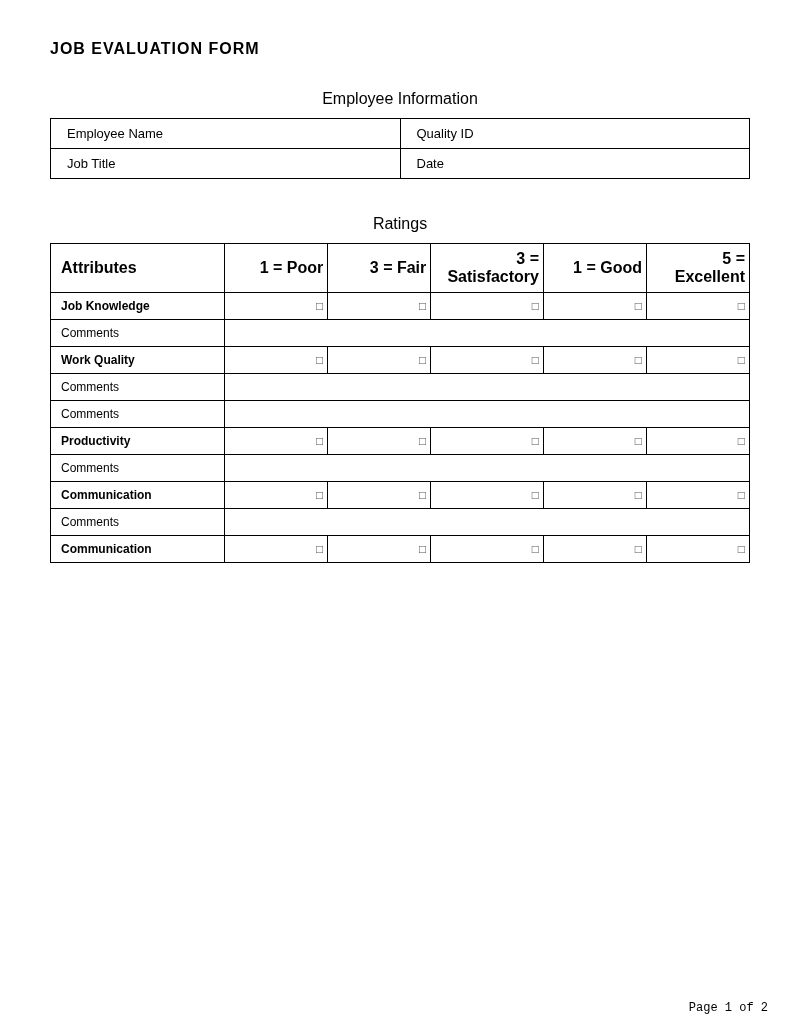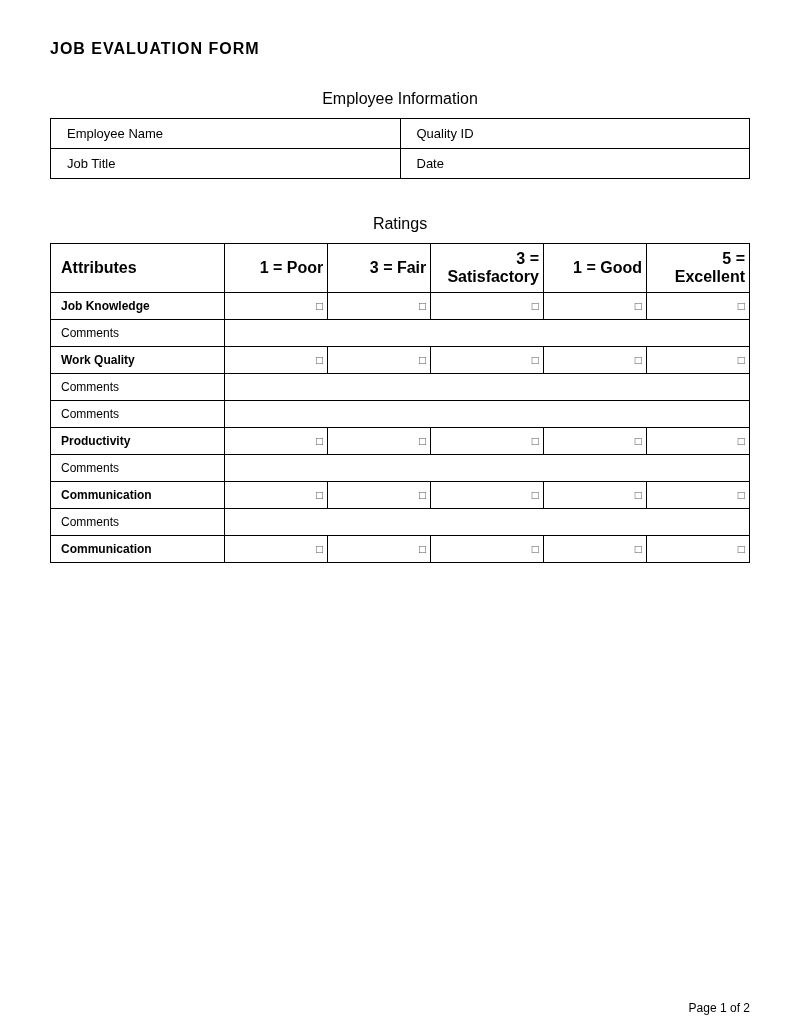--- a/index.html
+++ b/index.html
@@ -72,22 +72,23 @@
       font-size: 12px;
       font-weight: normal;
       border-right: 1px solid #000;
     }
     .comments-content {
       
     }
     .page-footer {
       position: absolute;
       bottom: 20px;
-      right: 50px;
+      right: 32px;
       font-size: 12px;
+      font-family: Liberation Mono, monospace;
     }
   </style>
 </head>
 <body>
 
 <div class="page-title">JOB EVALUATION FORM</div>
 
 <div>
   <div class="section-heading">Employee Information</div>
   <table class="info-table">

